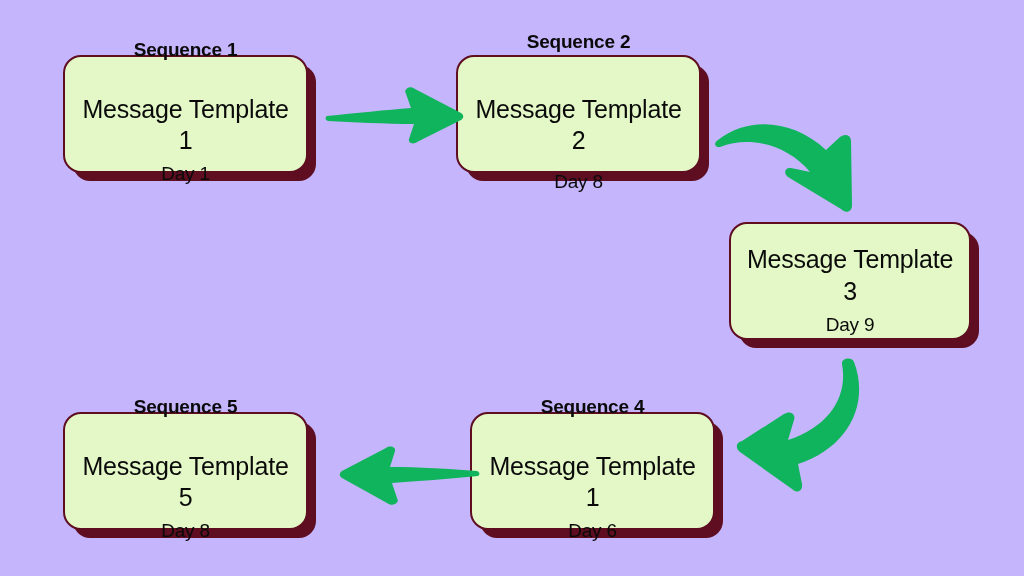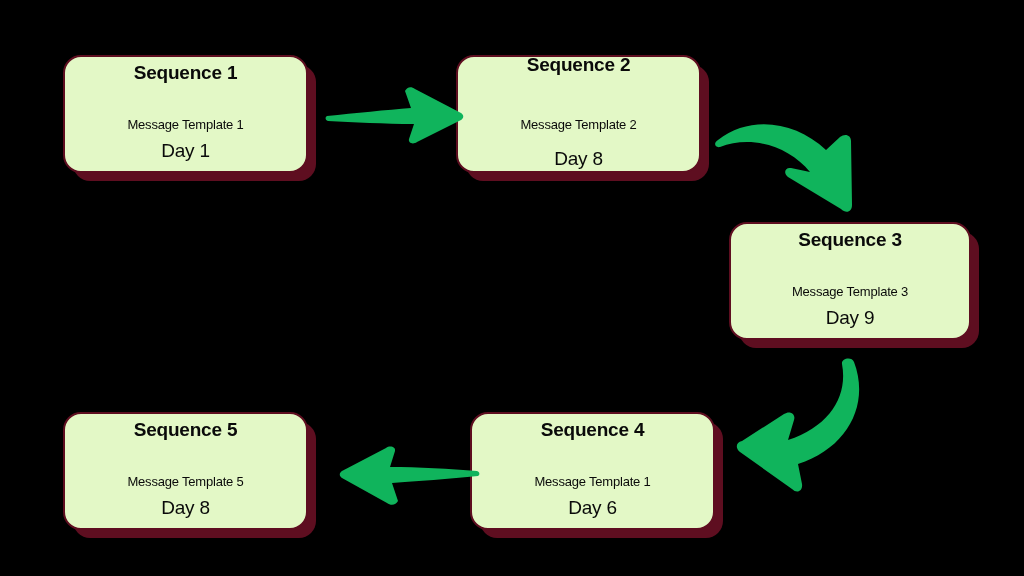--- a/index.html
+++ b/index.html
@@ -7,21 +7,21 @@
     padding: 0;
     background: #ffffff;
   }
   body {
     font-family: "Liberation Sans", sans-serif;
   }
   #canvas {
     position: relative;
     width: 1024px;
     height: 576px;
-    background: #000000;
+    background: #c4b5fd;
     overflow: hidden;
   }
 
   
   .node {
     position: absolute;
     box-sizing: border-box;
     background: #e3f8c6;
     border: 2.5px solid #5e0e20;
     border-radius: 18px;
@@ -36,21 +36,21 @@
   }
   .node-title {
     font-weight: bold;
     font-size: 19px;
     line-height: 1.25;
     letter-spacing: -0.2px;
     margin-bottom: 9px;
   }
   .node-template {
     font-weight: normal;
-    font-size: 13px;
+    font-size: 25px;
     line-height: 1.25;
     letter-spacing: -0.2px;
     margin-bottom: 6px;
     margin-top: 23px;
   }
   .node-day {
     font-weight: normal;
     font-size: 19px;
     line-height: 1.25;
     letter-spacing: -0.2px;
@@ -83,21 +83,20 @@
     <div class="node-day">Day 1</div>
   </div>
 
   <div class="node" id="node-2">
     <div class="node-title">Sequence 2</div>
     <div class="node-template">Message Template 2</div>
     <div class="node-day">Day 8</div>
   </div>
 
   <div class="node" id="node-3">
-    <div class="node-title">Sequence 3</div>
     <div class="node-template">Message Template 3</div>
     <div class="node-day">Day 9</div>
   </div>
 
   <div class="node" id="node-4">
     <div class="node-title">Sequence 4</div>
     <div class="node-template">Message Template 1</div>
     <div class="node-day">Day 6</div>
   </div>
 

